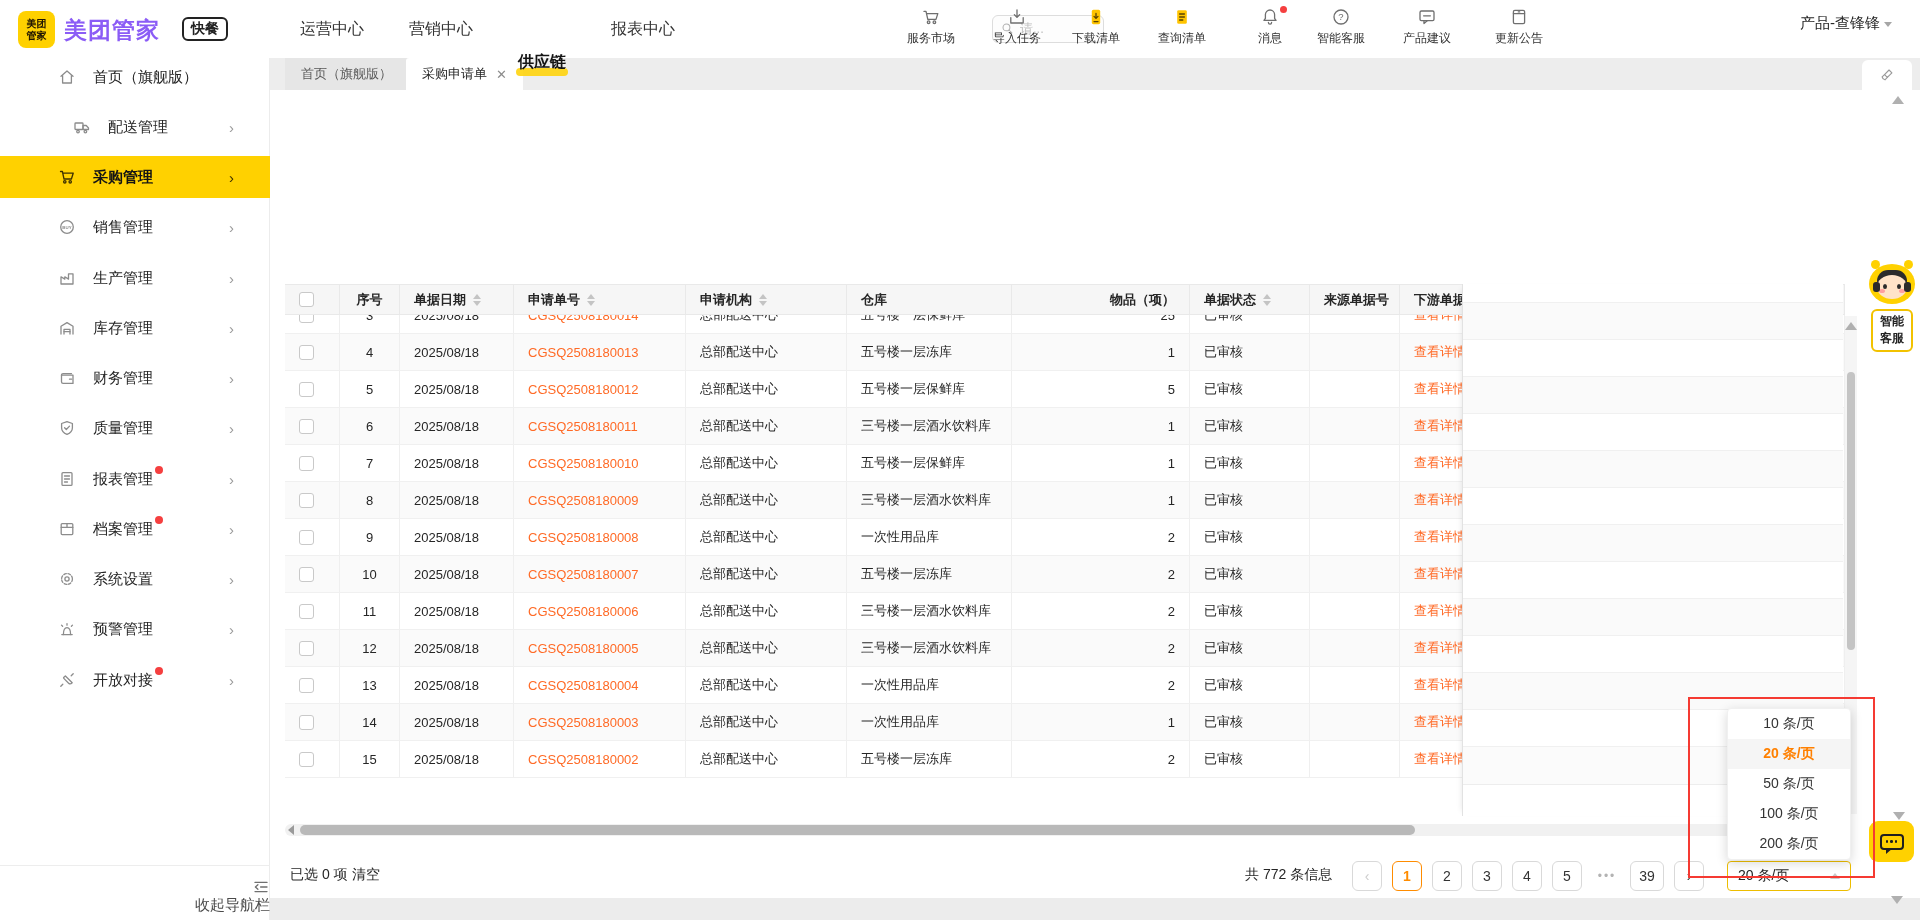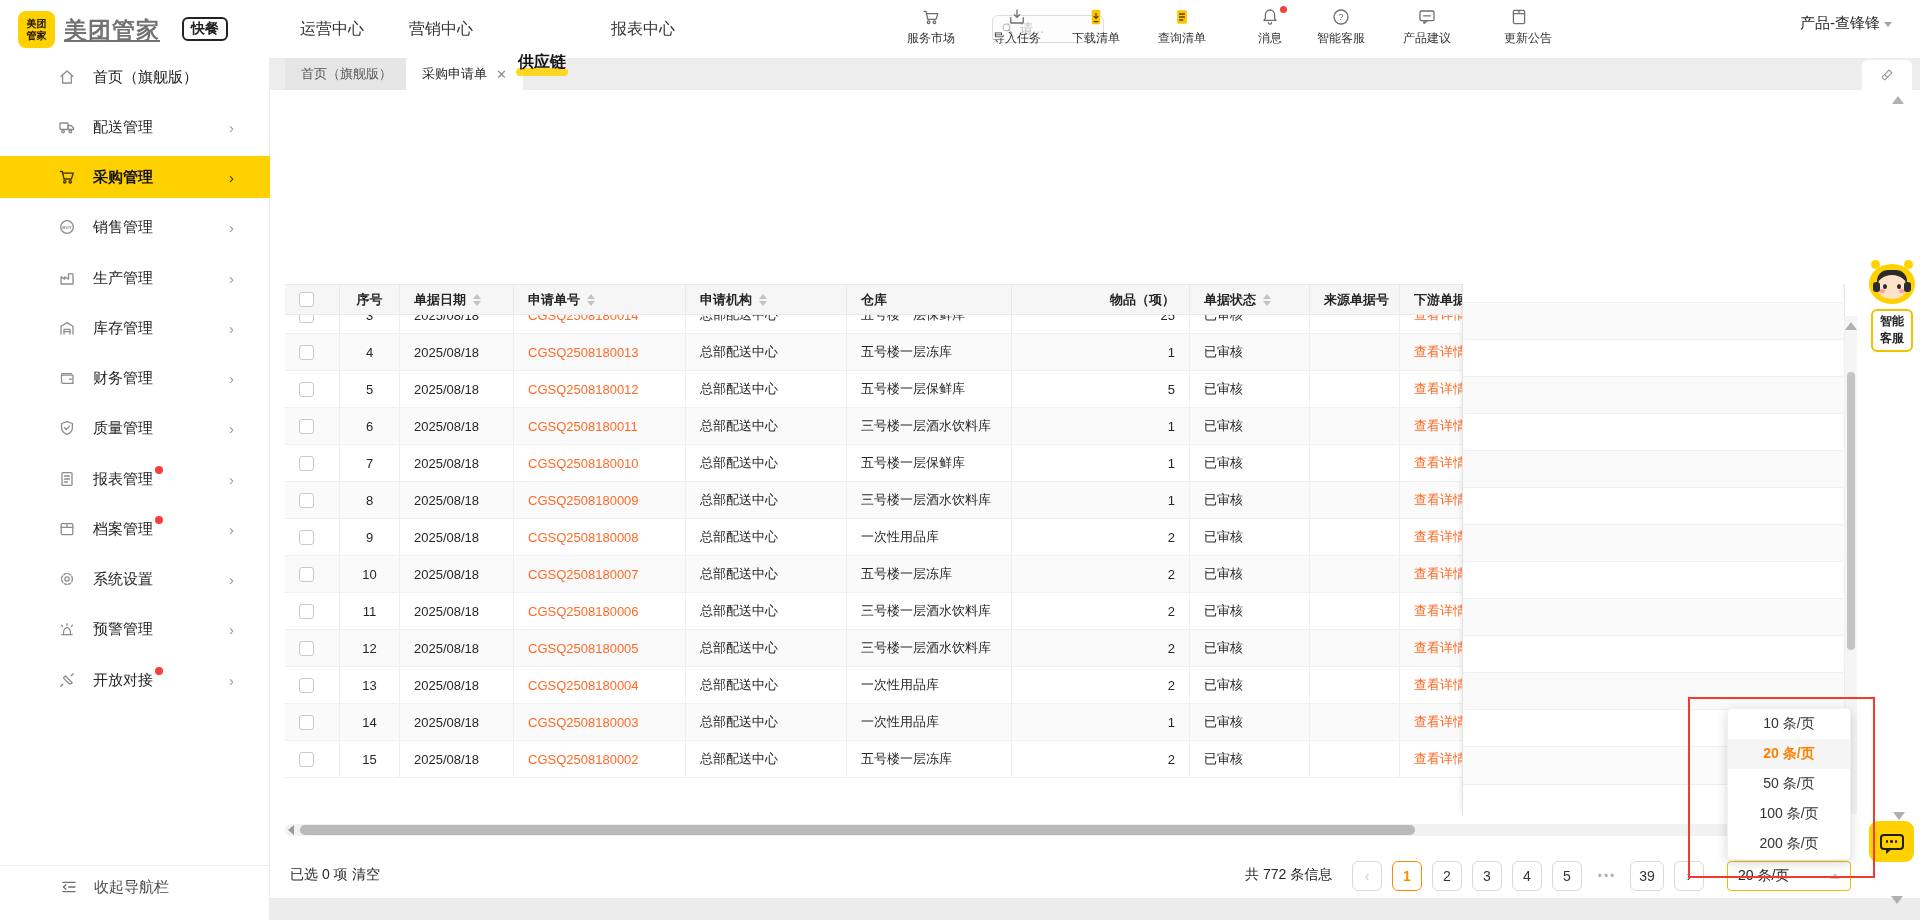--- a/index.html
+++ b/index.html
@@ -6,21 +6,21 @@
   html,body { width:1920px; height:920px; overflow:hidden; background:#ededed;
     font-family:"Liberation Sans","DejaVu Sans",sans-serif; color:#262626; }
   .abs { position:absolute; }
   #stage { position:relative; width:1920px; height:920px; background:#ededed; }
 
   
   #topbar { left:0; top:0; width:1920px; height:58px; background:#fff; z-index:20; }
   #logo-square { left:18px; top:11px; width:37px; height:37px; background:#FFD100; border-radius:8px;
     display:flex; flex-direction:column; align-items:center; justify-content:center;
     font-size:10px; font-weight:800; color:#1f1400; line-height:1.15; }
-  #brand-text { left:64px; top:15px; font-size:23px; font-weight:700; color:#737373; letter-spacing:1px;text-decoration:underline; }
+  #brand-text { left:64px; top:15px; font-size:23px; font-weight:700; color:#8b5cf6; letter-spacing:1px; }
   #brand-badge { left:182px; top:17px; border:2px solid #222; border-radius:6px; padding:1px 7px;
     font-size:14px; font-weight:700; color:#222; }
   .nav-item { top:19px; font-size:16px; color:#333; cursor:pointer; white-space:nowrap; }
   .nav-item.active { font-weight:700; color:#141414; }
   .nav-item.active::after { content:''; position:absolute; left:-2px; right:-2px; bottom:-3px; height:8px;
     background:#FFD100; border-radius:4px; z-index:-1; opacity:.85; }
   #top-search { left:992px; top:15px; width:112px; height:28px; border:1px solid #ddd; border-radius:6px;
     background:#fdfdfd; display:flex; align-items:center; padding:0 8px; gap:5px; }
   #top-search .ph { color:#bfbfbf; font-size:13px; }
   .ti { top:6px; width:66px; text-align:center; cursor:pointer; }
@@ -38,21 +38,21 @@
   #sidebar { left:0; top:58px; width:270px; height:862px; background:#fff; border-right:1px solid #ececec; z-index:15; }
   .sb-item { position:absolute; left:0; width:270px; height:42px; display:flex; align-items:center; cursor:pointer; }
   .sb-item .sic { margin-left:58px; width:18px; height:18px; }
   .sb-item .slb { margin-left:17px; font-size:15px; color:#262626; position:relative; }
   .sb-item .chev { position:absolute; right:36px; color:#9a9a9a; font-size:15px; }
   .sb-item.active { background:#FFD100; }
   .sb-item.active .slb { font-weight:700; color:#141414; }
   .sb-item.active .chev { color:#3d3000; }
   .sb-dot { position:absolute; right:-10px; top:-4px; width:8px; height:8px; background:#F53F3F; border-radius:50%; }
   #sb-divider { left:0; top:807px; width:270px; height:1px; background:#ededed; }
-  #collapse-row { left:0; top:820px; width:270px; height:42px; display:flex; align-items:flex-start; cursor:pointer; }
+  #collapse-row { left:0; top:820px; width:270px; height:42px; display:flex; align-items:flex-end; cursor:pointer;flex-direction:column; }
   #collapse-row .sic { margin-left:60px; width:18px; height:18px; }
   #collapse-row span { margin-left:16px; font-size:15px; color:#4a4a4a; }
 
   
   #tabbar { left:270px; top:58px; width:1650px; height:32px; background:#ededed; z-index:14; }
   .tab { position:absolute; top:0; height:32px; display:flex; align-items:center; padding:0 16px;
     font-size:13px; color:#595959; cursor:pointer; white-space:nowrap; }
   #tab-home { left:15px; background:#e6e6e6; border-right:1px solid #dcdcdc; }
   #tab-current { left:136px; background:#fff; color:#262626; border-radius:3px 3px 0 0; }
   #tab-current .x { margin-left:9px; color:#8c8c8c; font-size:13px; cursor:pointer; }
@@ -246,21 +246,21 @@
         <div class="ti abs" style="left: 1394px;">
           <div class="ic">
             <svg class="icon" width="20" height="20" viewBox="0 0 20 20" fill="none" stroke="#6f6f6f" stroke-width="1.3" stroke-linecap="round" stroke-linejoin="round">
               <rect x="3" y="4" width="14" height="9.6" rx="1.4"></rect>
               <path d="M7 13.6v2.9l3.5-2.9"></path>
               <path d="M6.6 8.8h6.8"></path>
             </svg>
           </div>
           <div class="lb">产品建议</div>
         </div>
-        <div class="ti abs" style="left: 1486px; text-align: right;">
+        <div class="ti abs" style="left: 1486px;">
           <div class="ic">
             <svg class="icon" width="20" height="20" viewBox="0 0 20 20" fill="none" stroke="#6f6f6f" stroke-width="1.3" stroke-linecap="round" stroke-linejoin="round">
               <rect x="4.4" y="3.4" width="11.2" height="13.2" rx="1.4"></rect>
               <path d="M4.4 6.6h11.2"></path>
               <path d="M9.3 4.9h1.4"></path>
             </svg>
           </div>
           <div class="lb">更新公告</div>
         </div>
       </div>
@@ -277,21 +277,21 @@
     <div id="sb-items">
         <div class="sb-item" style="top: -2px;">
           <span class="sic">
             <svg class="icon" width="18" height="18" viewBox="0 0 18 18" fill="none" stroke="#8c8c8c" stroke-width="1.3" stroke-linecap="round" stroke-linejoin="round">
               <path d="M3 8.2 9 3l6 5.2"></path>
               <path d="M4.6 7.6V15h8.8V7.6"></path>
             </svg>
           </span>
           <span class="slb">首页（旗舰版）</span>
         </div>
-        <div class="sb-item" style="top: 48px;">
+        <div class="sb-item" style="top: 48px; padding-left: 15px;">
           <span class="sic">
             <svg class="icon" width="18" height="18" viewBox="0 0 18 18" fill="none" stroke="#8c8c8c" stroke-width="1.3" stroke-linecap="round" stroke-linejoin="round">
               <rect x="2" y="5" width="8" height="6.5" rx=".8"></rect>
               <path d="M10 7.5h3.2L15.5 10v1.5H10z"></path>
               <circle cx="5" cy="13.6" r="1.3"></circle>
               <circle cx="12.4" cy="13.6" r="1.3"></circle>
             </svg>
           </span>
           <span class="slb">配送管理</span>
           <span class="chev">›</span>

